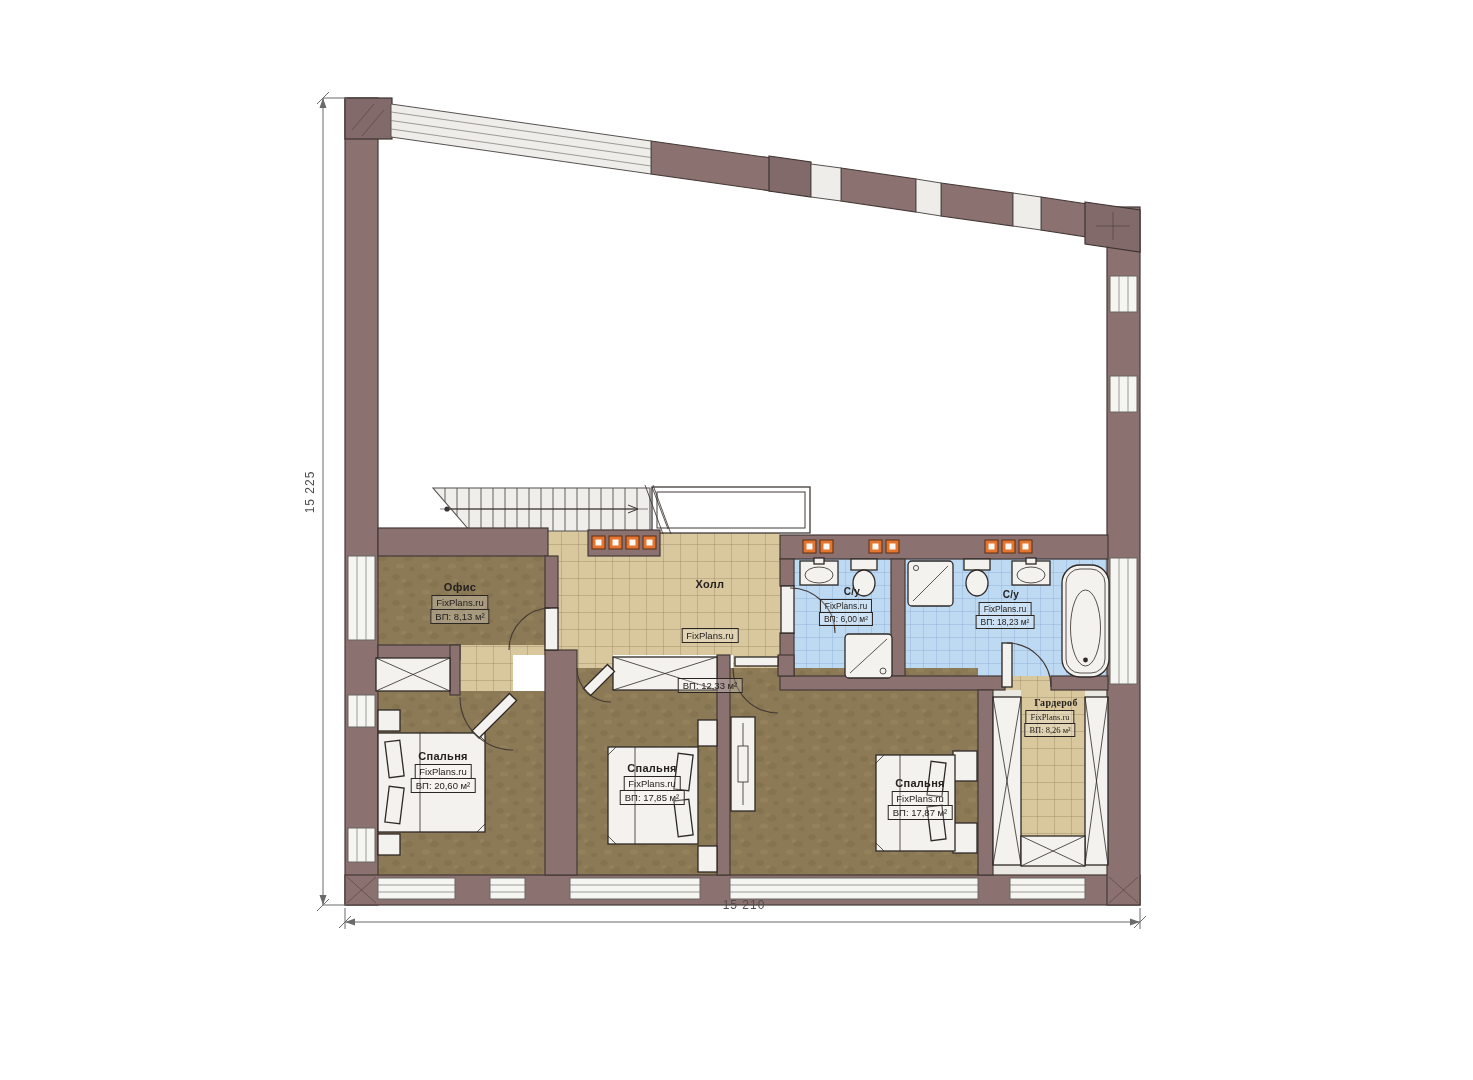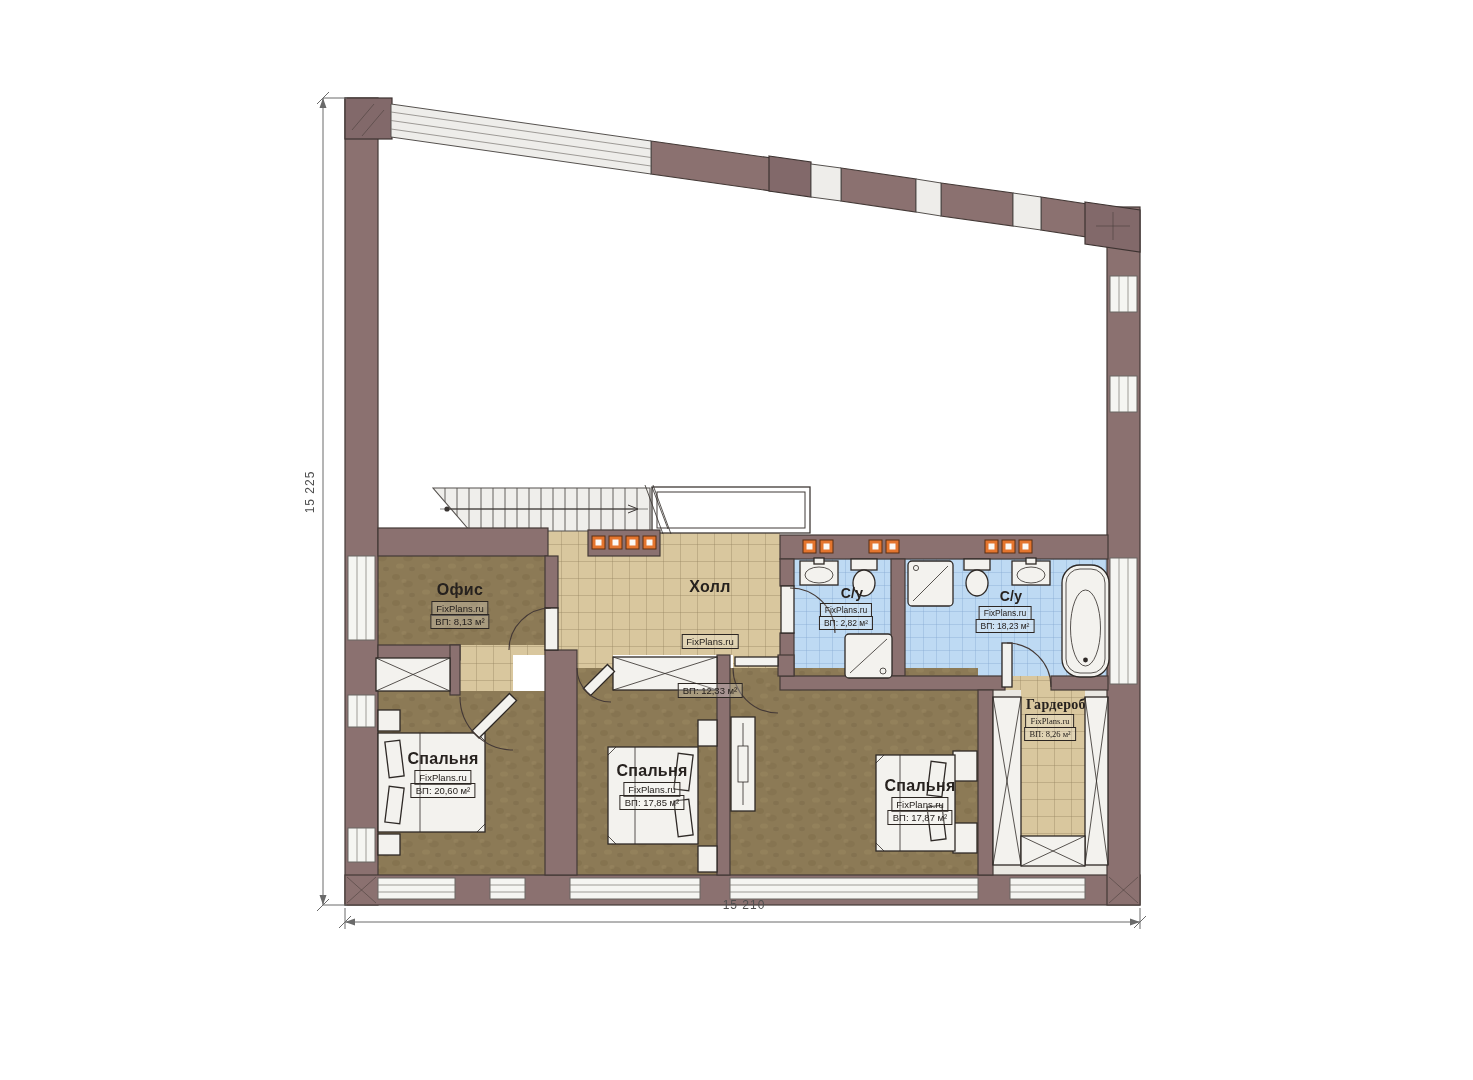--- a/index.html
+++ b/index.html
@@ -13,24 +13,24 @@
   .winL{stroke:#7a7571;stroke-width:.7;fill:none;}
   .furn{fill:#f3f2ee;stroke:#2e2926;stroke-width:1.3;}
   .thin{stroke:#2e2926;stroke-width:.8;fill:none;}
   .arc{fill:none;stroke:#443936;stroke-width:1.1;}
   .dim{stroke:#6a6a6a;stroke-width:1;}
   .hatch{stroke:#443936;stroke-width:.8;opacity:.65;fill:none;}
   .rad{fill:#e4752e;stroke:#5a2f12;stroke-width:1;}
   .radI{fill:#fbf8f4;stroke:none;}
   .room-label{position:absolute;display:flex;flex-direction:column;align-items:center;
     transform:translateX(-50%);color:#26211e;text-align:center;z-index:2;white-space:nowrap;}
-  .room-label .name{font-weight:bold;font-size:16px;line-height:1.1;margin-bottom:2px;letter-spacing:.3px;}
+  .room-label .name{font-weight:bold;font-size:11px;line-height:1.1;margin-bottom:2px;letter-spacing:.3px;}
   .lbox{border:1.5px solid #2c2622;padding:0 4px;font-size:9.5px;line-height:13px;background:rgba(252,250,246,.25);}
   .lbox + .lbox{margin-top:-1.5px;}
-  .small .name{font-size:14px;margin-left:12px;}
+  .small .name{font-size:10px;margin-left:12px;}
   .small .lbox{font-size:8.5px;line-height:12px;}
   .dim-label{position:absolute;font-size:12px;color:#4f4f4f;letter-spacing:1px;z-index:2;}
   #dim-left{left:310px;top:492px;transform:translate(-50%,-50%) rotate(-90deg);}
   #dim-bottom{left:744px;top:898px;transform:translateX(-50%);}
 </style>
 </head>
 <body>
 
 <div id="stage">
 
@@ -428,21 +428,21 @@
   <div class="lbox">ВП: 8,13 м²</div>
 </div>
 <div class="room-label" style="left:710px;top:578px;gap:36px;">
   <div class="name">Холл</div>
   <div class="lbox">FixPlans.ru</div>
   <div class="lbox">ВП: 12,33 м²</div>
 </div>
 <div class="room-label small" style="left:846px;top:586px;">
   <div class="name">С/у</div>
   <div class="lbox">FixPlans.ru</div>
-  <div class="lbox">ВП: 2,82 м²</div>
+  <div class="lbox">ВП: 6,00 м²</div>
 </div>
 <div class="room-label small" style="left:1005px;top:589px;">
   <div class="name">С/у</div>
   <div class="lbox">FixPlans.ru</div>
   <div class="lbox">ВП: 18,23 м²</div>
 </div>
 <div class="room-label small" style="left:1050px;top:697px;font-family:Liberation Serif, serif;">
   <div class="name">Гардероб</div>
   <div class="lbox">FixPlans.ru</div>
   <div class="lbox">ВП: 8,26 м²</div>

